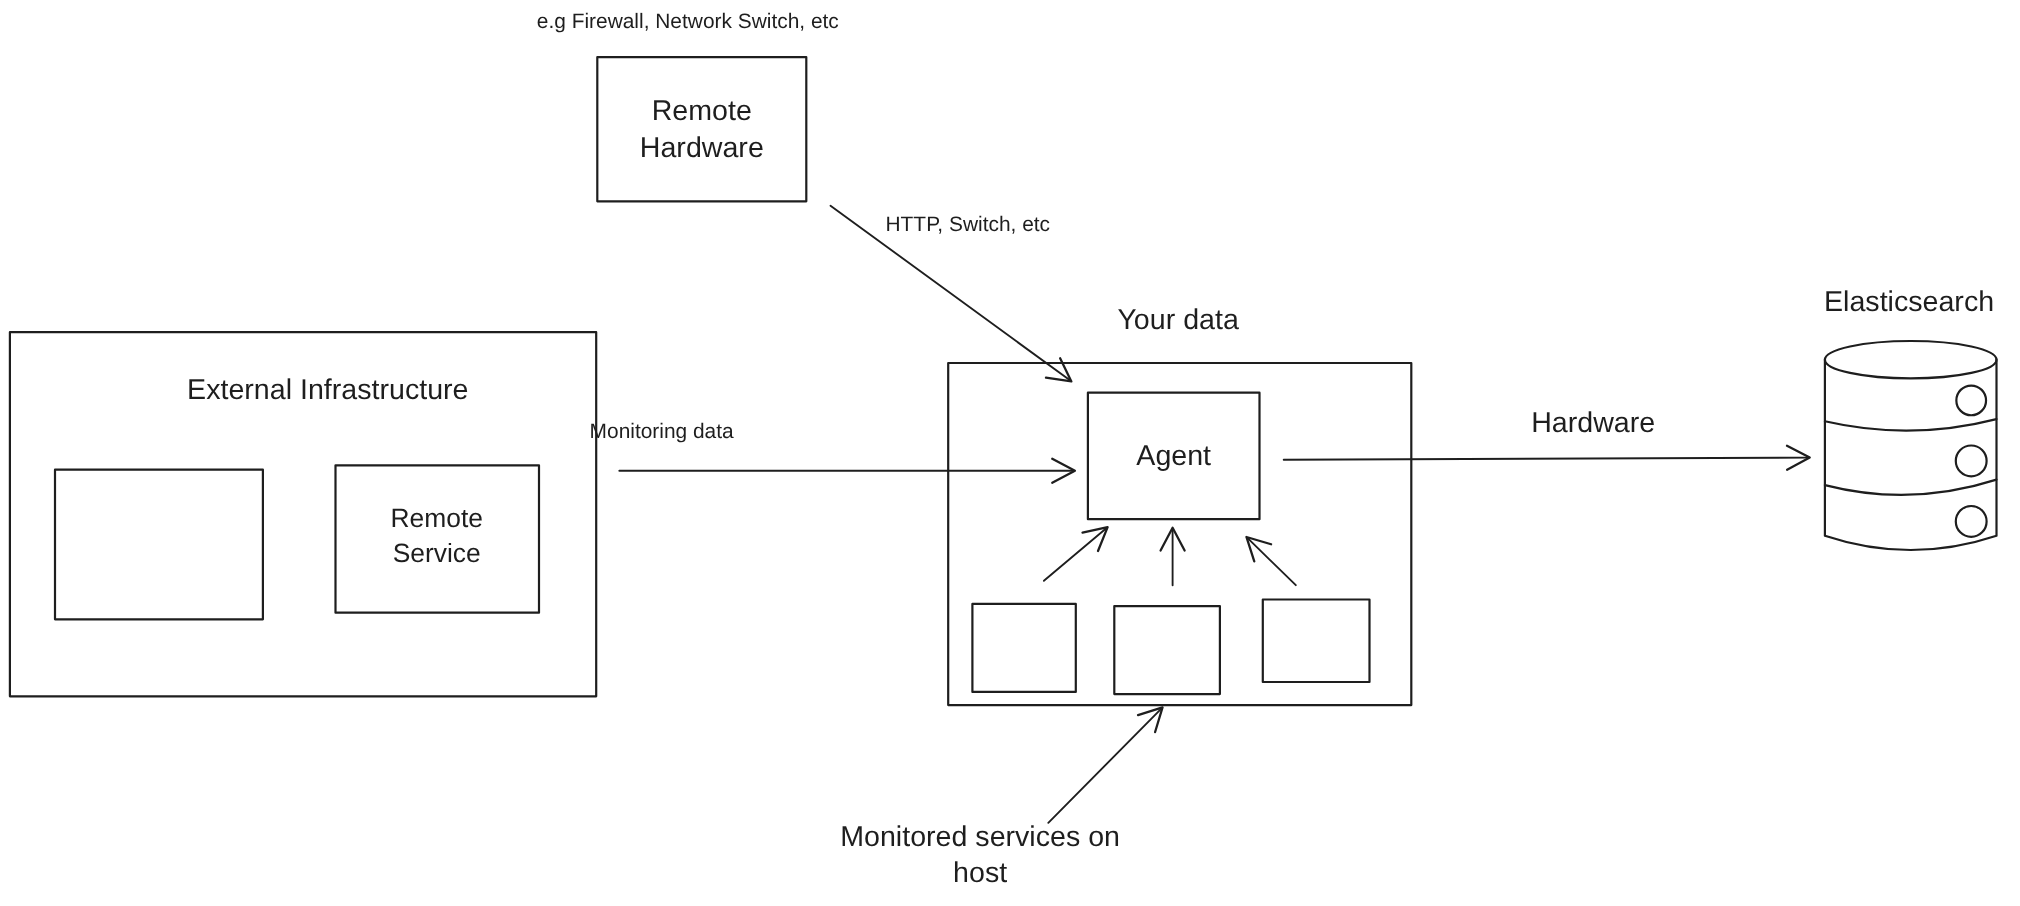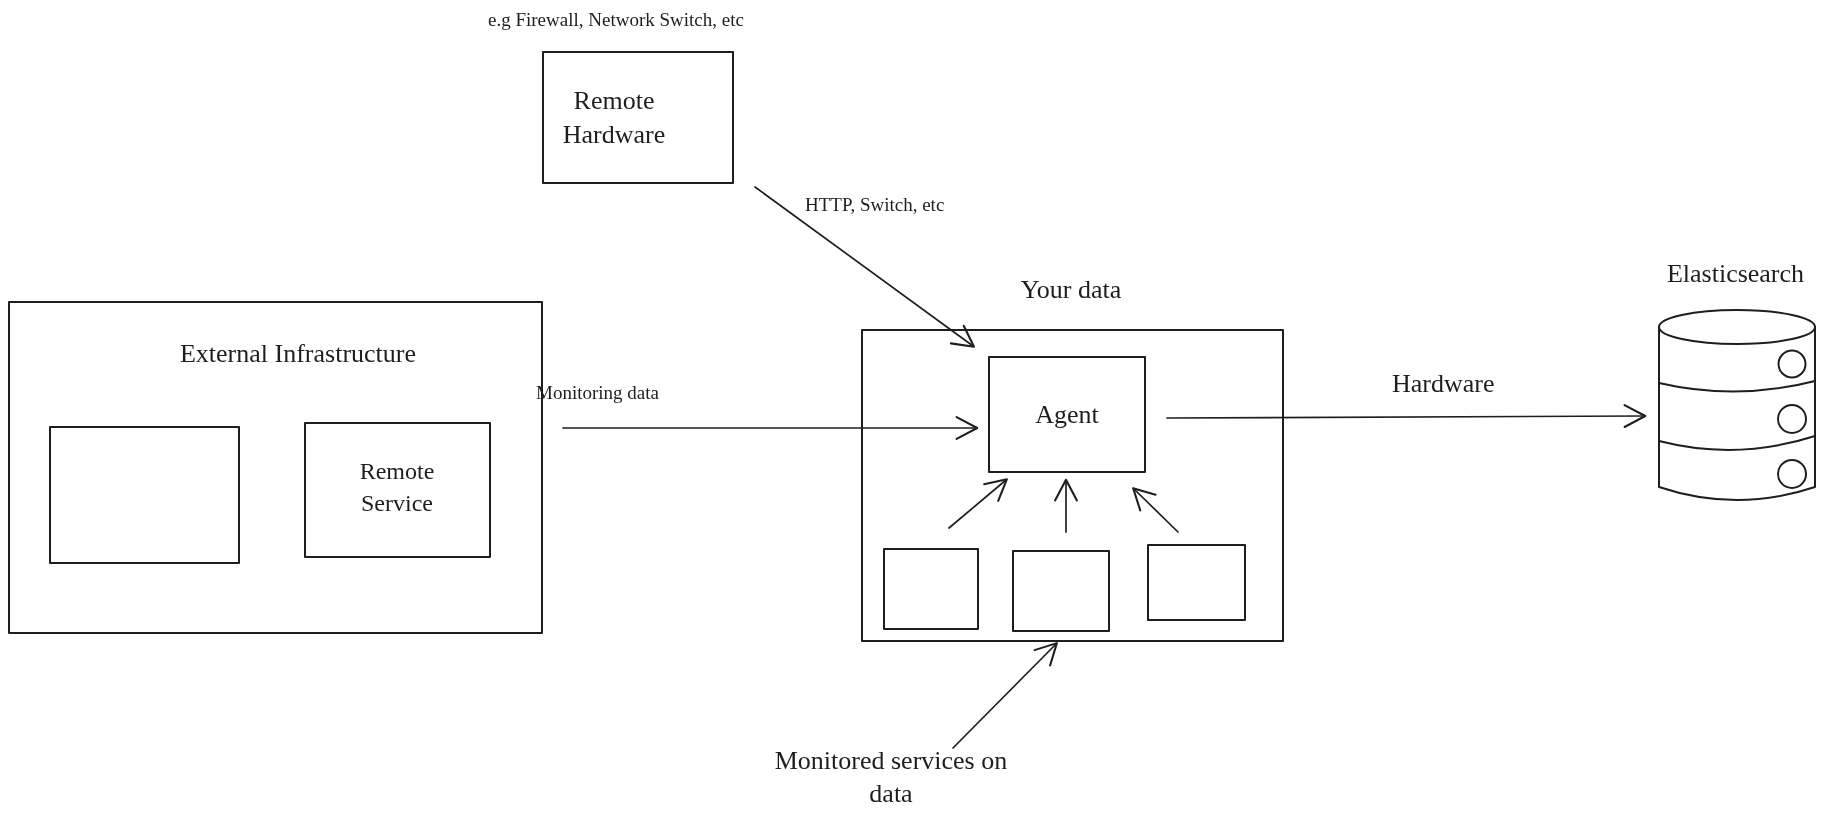--- a/index.html
+++ b/index.html
@@ -6,21 +6,21 @@
     margin: 0;
     padding: 0;
     background: #ffffff;
   }
   .canvas {
     position: relative;
     width: 1836px;
     height: 824px;
     background: #ffffff;
     overflow: hidden;
-    font-family: Liberation Serif, serif;
+    font-family: Liberation Sans, sans-serif;
     color: #1e1e1e;
   }
   .strokes {
     position: absolute;
     left: 0;
     top: 0;
   }
   .lbl {
     position: absolute;
     color: #1e1e1e;
@@ -80,34 +80,34 @@
       <path d="M1659,383 Q1737,401 1815,381"></path>
       <path d="M1659,441 Q1737,461 1815,436"></path>
       <circle cx="1792" cy="364" r="13.5"></circle>
       <circle cx="1792" cy="419" r="14"></circle>
       <circle cx="1792" cy="474" r="14"></circle>
     </g>
   </svg>
 
   <div class="lbl note" style="left:488px; top:8px;">e.g Firewall, Network Switch, etc</div>
 
-  <div class="node-label big wrap" style="left:539px; top:52px; width:150px; height:131px; line-height:1.3;">Remote Hardware</div>
+  <div class="node-label big wrap" style="left:563px; top:52px; width:150px; height:131px; line-height:1.3;">Remote Hardware</div>
 
   <div class="lbl note" style="left:805px; top:193px;">HTTP, Switch, etc</div>
 
   <div class="lbl big center" style="left:9px; top:338px; width:578px;">External Infrastructure</div>
 
 
   <div class="node-label med wrap" style="left:322px; top:423px; width:150px; height:129px; line-height:1.3;">Remote Service</div>
 
   <div class="lbl note" style="left:536px; top:381px;">Monitoring data</div>
 
   <div class="lbl big center" style="left:971px; top:274px; width:200px;">Your data</div>
 
   <div class="node-label big" style="left:989px; top:357px; width:156px; height:115px;">Agent</div>
 
   <div class="lbl big" style="left:1392px; top:368px;">Hardware</div>
 
   <div class="lbl big center" style="left:1633px; top:258px; width:205px;">Elasticsearch</div>
 
-  <div class="lbl big center wrap" style="left:756px; top:744px; width:270px; line-height:1.28;">Monitored services on data</div>
+  <div class="lbl big center wrap" style="left:756px; top:744px; width:270px; line-height:1.28;">Monitored services on host</div>
 
 </div>
 
 </body></html>

